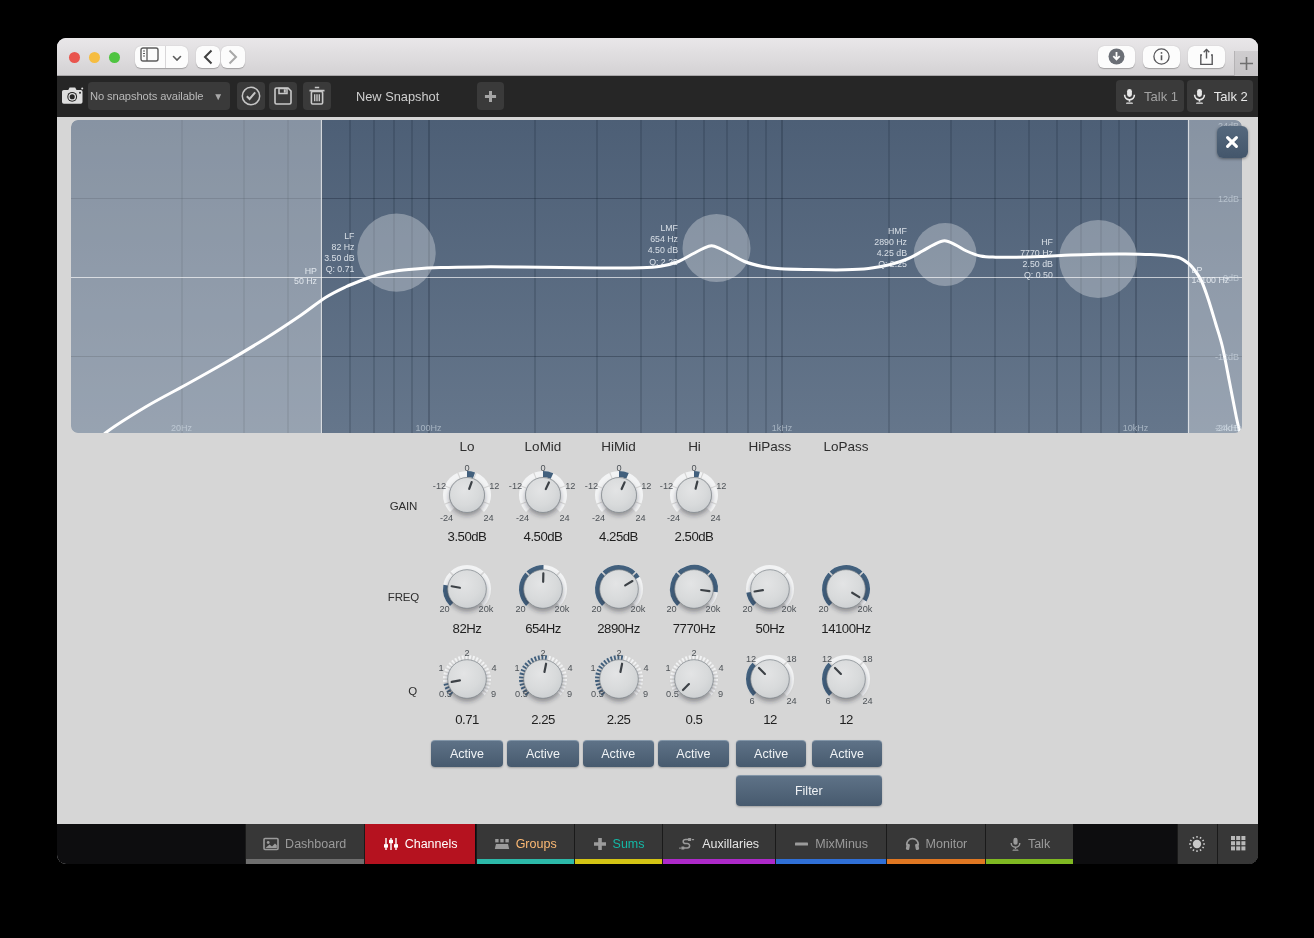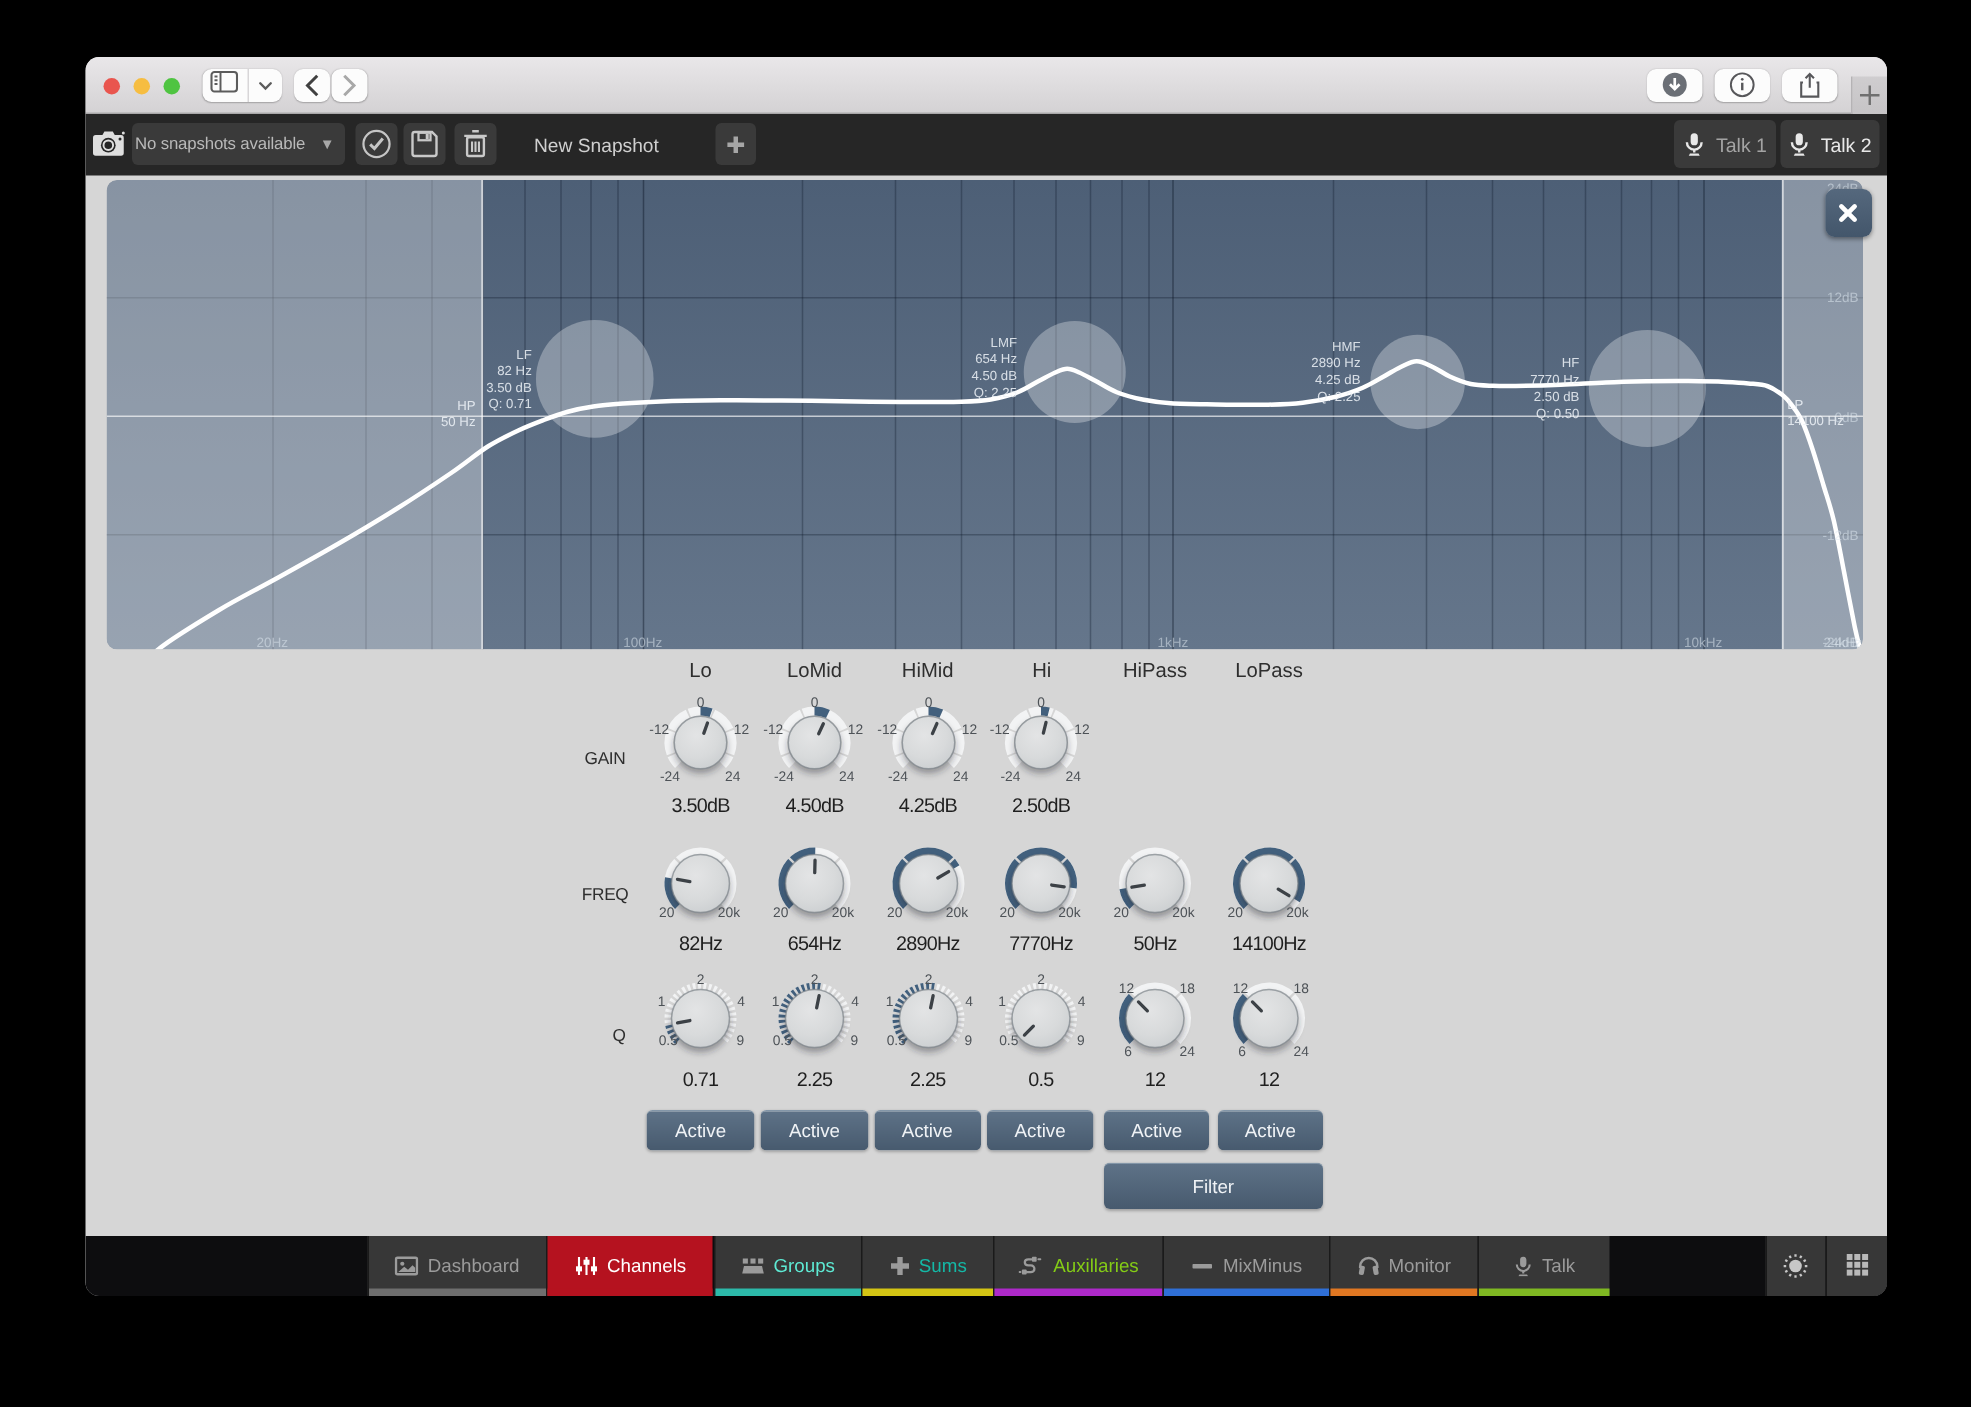--- a/index.html
+++ b/index.html
@@ -510,21 +510,21 @@
       <div class="tab" style="left:419.0px;width:98.3px">
         <div class="tabline" style="background:#2cb9a9"></div>
         <span class="ticon">
           <svg width="16" height="14" viewBox="0 0 16 14">
             <rect x="1.2" y="2" width="3.4" height="3.4" fill="#9b9b9b"></rect>
             <rect x="6.3" y="2" width="3.4" height="3.4" fill="#9b9b9b"></rect>
             <rect x="11.4" y="2" width="3.4" height="3.4" fill="#9b9b9b"></rect>
             <path d="M2 7 h12 l1.2 5 H0.8 Z" fill="#9b9b9b"></path>
           </svg>
         </span>
-        <span class="tlab" style="color:#5eead4">Groups</span>
+        <span class="tlab" style="color:#fdba74">Groups</span>
       </div>
       <div class="tab" style="left:517.3px;width:88.5px">
         <div class="tabline" style="background:#d3c414"></div>
         <span class="ticon">
           <svg width="14" height="14" viewBox="0 0 14 14">
             <path d="M5.2 1 h3.6 v4.2 H13 v3.6 H8.8 V13 H5.2 V8.8 H1 V5.2 h4.2 Z" fill="#9b9b9b"></path>
           </svg>
         </span>
         <span class="tlab" style="color:#14b8a6">Sums</span>
       </div>
@@ -532,21 +532,21 @@
         <div class="tabline" style="background:#ad29c9"></div>
         <span class="ticon">
           <svg width="17" height="14" viewBox="0 0 17 14">
             <path d="M4.6 11 L8.2 11 C 11.4 11 11.4 6.6 8.2 6.6 L 6.6 6.6 C 3.4 6.6 3.4 2.5 6.6 2.5 L 9.0 2.5" fill="none" stroke="#9b9b9b" stroke-width="1.5"></path>
             <rect x="9.0" y="0.9" width="3.1" height="3.2" rx="0.5" fill="#9b9b9b"></rect>
             <rect x="12.6" y="1.9" width="2.6" height="1.3" rx="0.65" fill="#9b9b9b"></rect>
             <rect x="2.3" y="9.4" width="3.1" height="3.2" rx="0.5" fill="#9b9b9b"></rect>
             <rect x="0" y="10.4" width="2.0" height="1.3" rx="0.65" fill="#9b9b9b"></rect>
           </svg>
         </span>
-        <span class="tlab" style="color:#84cc16">Auxillaries</span>
+        <span class="tlab" style="color:#e5e5e5">Auxillaries</span>
       </div>
       <div class="tab" style="left:718.5px;width:111.3px">
         <div class="tabline" style="background:#2f6fd6"></div>
         <span class="ticon">
           <svg width="15" height="14" viewBox="0 0 15 14">
             <rect x="1" y="5.6" width="13" height="3" rx="0.6" fill="#9b9b9b"></rect>
           </svg>
         </span>
         <span class="tlab" style="color:#9b9b9b">MixMinus</span>
       </div>

